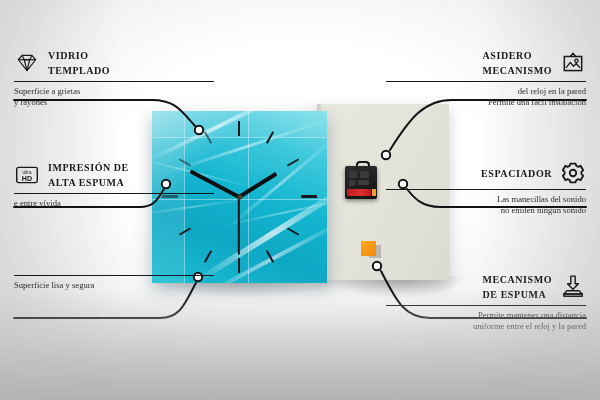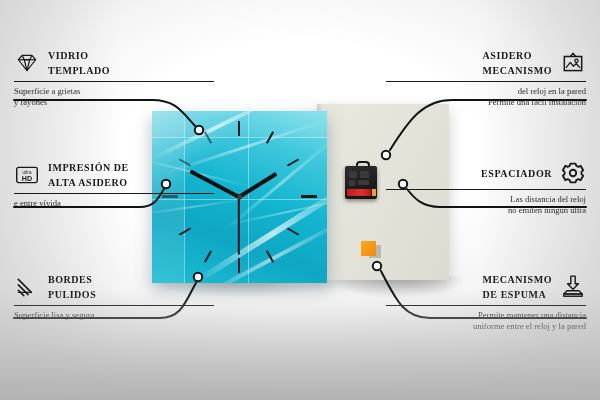--- a/index.html
+++ b/index.html
@@ -210,42 +210,28 @@
     <div class="feat-head">
       <span class="icon">
         <svg viewBox="0 0 24 24">
           <rect x="2.5" y="5" width="19" height="14" rx="1.6" fill="none" stroke="#17191b" stroke-width="1.3"></rect>
           <text x="12" y="11.2" font-family="Liberation Sans, sans-serif" font-size="4.2" fill="#17191b" text-anchor="middle">ultra</text>
           <text x="12" y="17.2" font-family="Liberation Sans, sans-serif" font-size="6.6" font-weight="bold" fill="#17191b" text-anchor="middle">HD</text>
         </svg>
       </span>
       <span class="feat-titles">
         <span class="ft-line">IMPRESIÓN DE</span>
-        <span class="ft-line">ALTA ASIDERO</span>
+        <span class="ft-line">ALTA ESPUMA</span>
       </span>
     </div>
     <div class="rule"></div>
     <div class="feat-sub">e entre vívida</div>
   </div>
 
   <div class="feat left" id="feat-bordes">
-    <div class="feat-head">
-      <span class="icon">
-        <svg viewBox="0 0 24 24" fill="none" stroke="#17191b" stroke-width="1.5" stroke-linecap="round">
-          <path d="M4 5 L16 17"></path>
-            <path d="M4 10 L13 19"></path>
-            <path d="M4 15 L9 20"></path>
-            <path d="M16 17 L4 17" stroke-width="1.2"></path>
-        </svg>
-      </span>
-      <span class="feat-titles">
-        <span class="ft-line">BORDES</span>
-        <span class="ft-line">PULIDOS</span>
-      </span>
-    </div>
     <div class="rule"></div>
     <div class="feat-sub">Superficie lisa y segura</div>
   </div>
 
   <div class="feat right" id="feat-asidero">
     <div class="feat-head">
       <span class="feat-titles">
         <span class="ft-line">ASIDERO</span>
         <span class="ft-line">MECANISMO</span>
       </span>
@@ -269,22 +255,22 @@
         <span class="ft-line">ESPACIADOR</span>
       </span>
       <span class="icon">
         <svg viewBox="0 0 24 24" fill="none" stroke="#17191b" stroke-width="1.7" stroke-linejoin="round">
           <path d="M9.6 3.4 h4.8 l.7 2.1 1.9 .8 2-1 2.4 4.2 -1.6 1.5 0 2 1.6 1.5 -2.4 4.2 -2-1 -1.9 .8 -.7 2.1 h-4.8 l-.7-2.1 -1.9-.8 -2 1 -2.4-4.2 1.6-1.5 0-2 -1.6-1.5 2.4-4.2 2 1 1.9-.8 Z"></path>
           <circle cx="12" cy="12" r="3"></circle>
         </svg>
       </span>
     </div>
     <div class="rule"></div>
-    <div class="feat-sub">Las distancia del reloj</div>
-    <div class="feat-sub">no emiten ningún ultra</div>
+    <div class="feat-sub">Las manecillas del sonido</div>
+    <div class="feat-sub">no emiten ningún sonido</div>
   </div>
 
   <div class="feat right" id="feat-espaciador">
     <div class="feat-head">
       <span class="feat-titles">
         <span class="ft-line">MECANISMO</span>
         <span class="ft-line">DE ESPUMA</span>
       </span>
       <span class="icon">
         <svg viewBox="0 0 24 24" fill="none" stroke="#17191b" stroke-width="1.3" stroke-linejoin="round">

